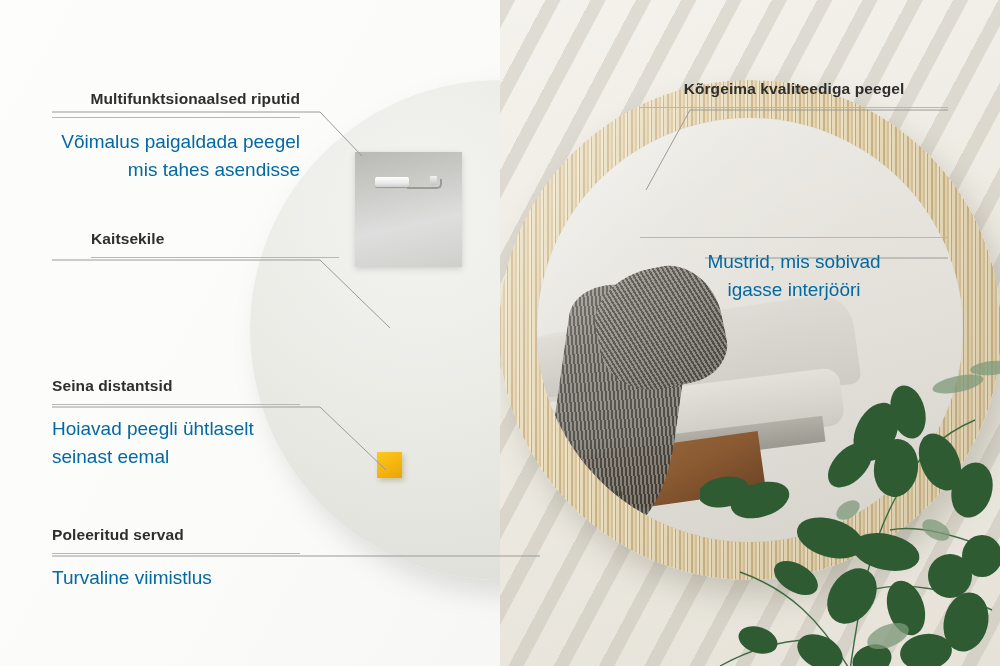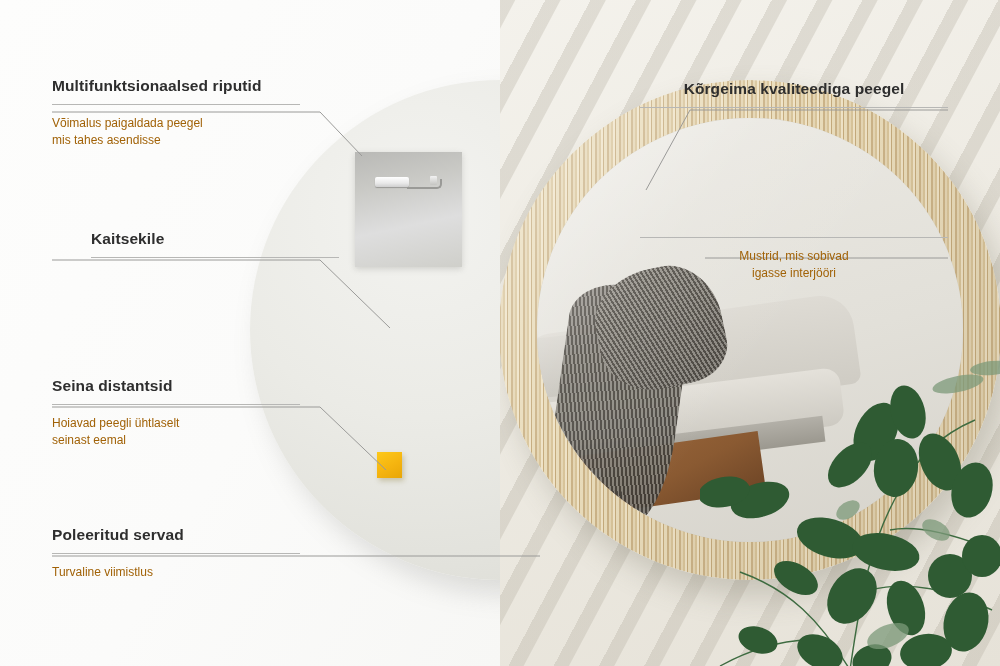--- a/index.html
+++ b/index.html
@@ -109,21 +109,21 @@
   .art-frame svg{display:block;width:100%;height:100%;}
 
   
   .foliage{position:absolute;left:700px;top:340px;width:300px;height:326px;overflow:hidden;}
   .foliage svg{position:absolute;left:0;top:0;}
 
   
   .label{position:absolute;}
   .label .ttl{font-size:15.5px;font-weight:700;color:#2e2e2e;letter-spacing:.1px;white-space:nowrap;}
   .label .rule{height:1px;background:#b7b7b5;margin:9px 0 10px 0;}
-  .label .sub{font-size:12px;line-height:1.45;color:#a16207;white-space:pre-line;}
+  .label .sub{font-size:19px;line-height:1.45;color:#0369a1;white-space:pre-line;}
   .label.right .ttl,.label.right .sub{text-align:center;}
 
   
   .leaders{position:absolute;left:0;top:0;width:1000px;height:666px;pointer-events:none;}
 </style>
 </head>
 <body>
 
 <div id="stage">
 
@@ -221,21 +221,21 @@
     <g stroke="#9a9a98" stroke-width="1" fill="none" shape-rendering="geometricPrecision">
       <path d="M52 112 H320 L362 156"></path>
       <path d="M52 260 H320 L390 328"></path>
       <path d="M52 407 H320 L386 470"></path>
       <path d="M52 556 H540"></path>
       <path d="M948 110 H690 L646 190"></path>
       <path d="M948 258 H705"></path>
     </g>
   </svg>
 
-  <div class="label" style="left:52px;top:77px;width:248px;">
+  <div class="label" style="left:52px;top:90px;width:248px;text-align:right;">
     <div class="ttl">Multifunktsionaalsed riputid</div>
     <div class="rule"></div>
     <div class="sub">Võimalus paigaldada peegel
 mis tahes asendisse</div>
   </div>
 
   <div class="label" style="left:52px;top:230px;width:248px;margin-left:39px;">
     <div class="ttl">Kaitsekile</div>
     <div class="rule"></div>
   </div>

